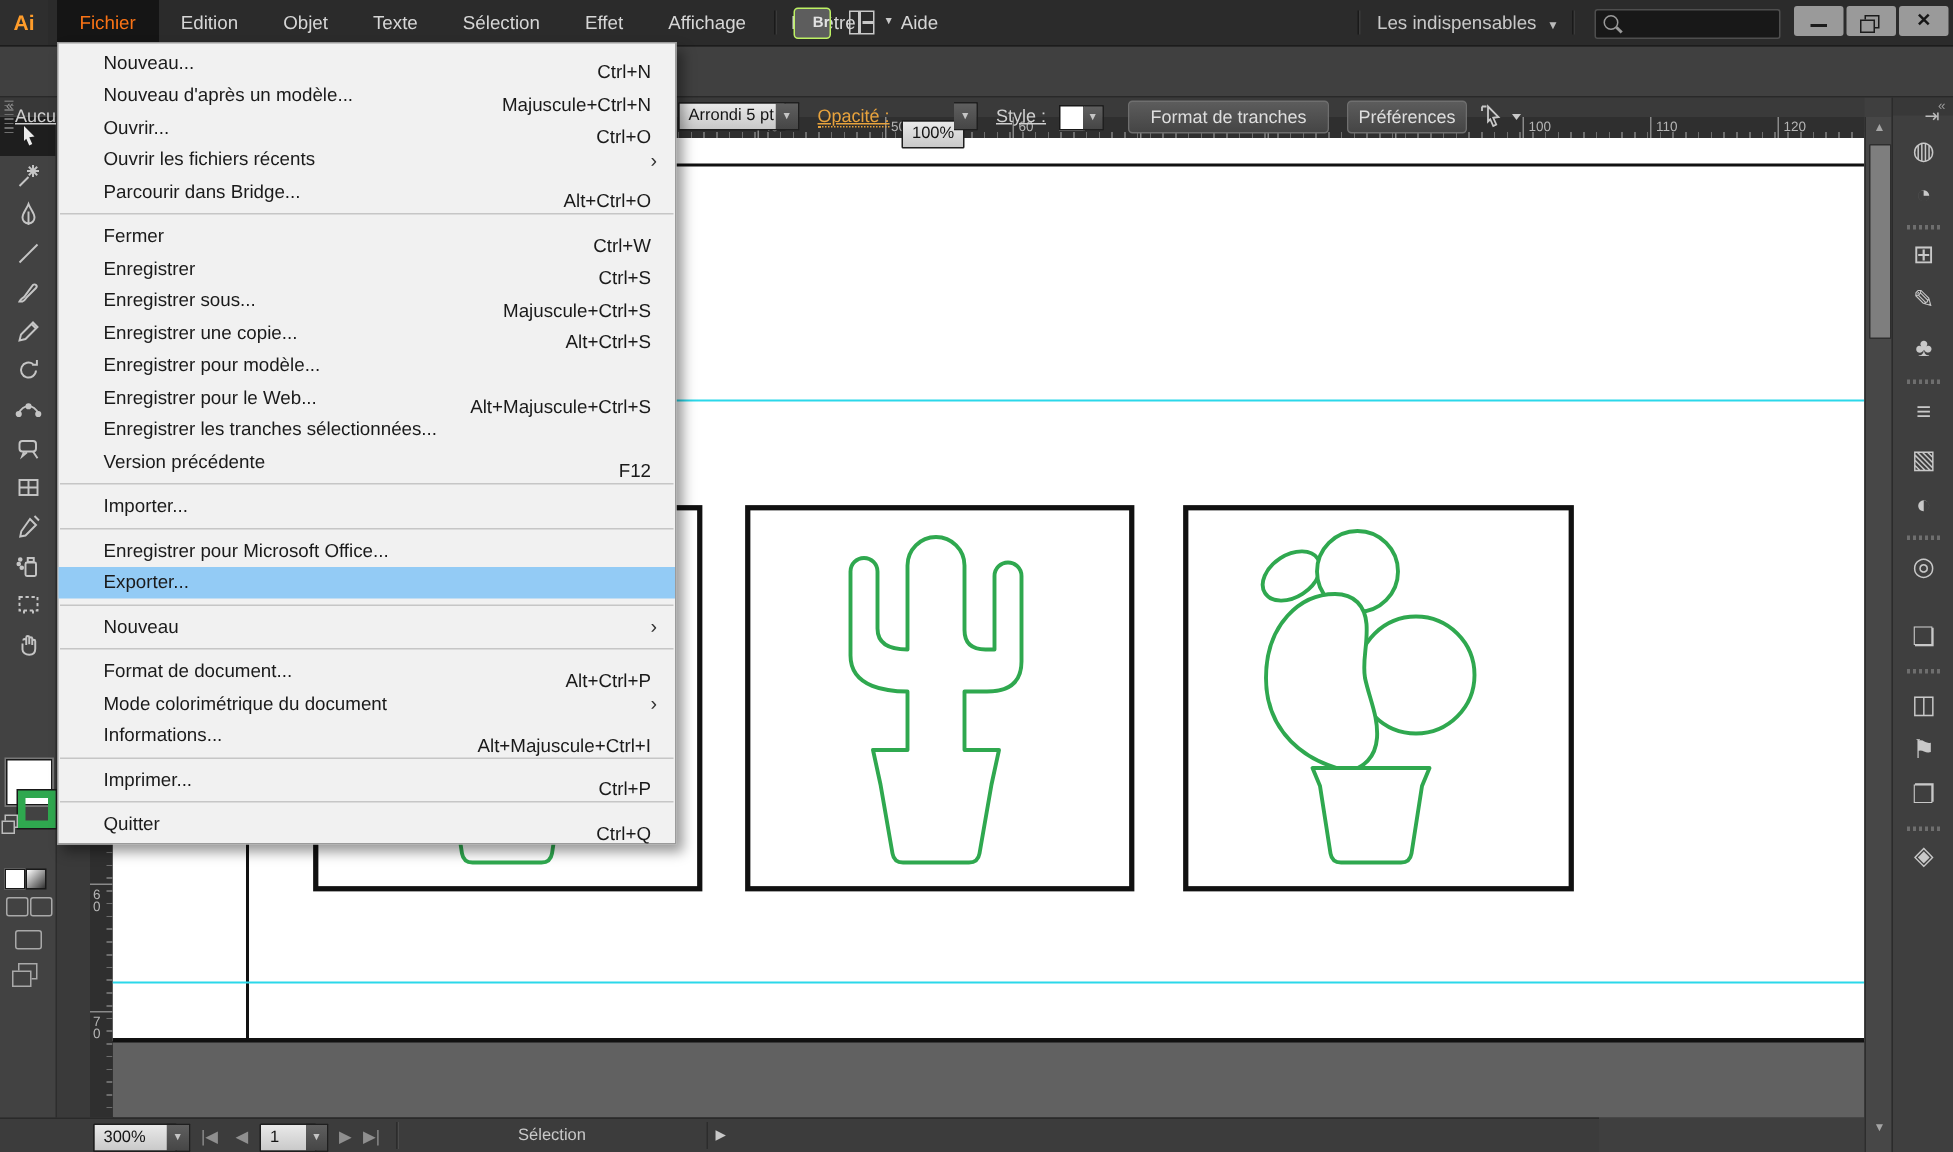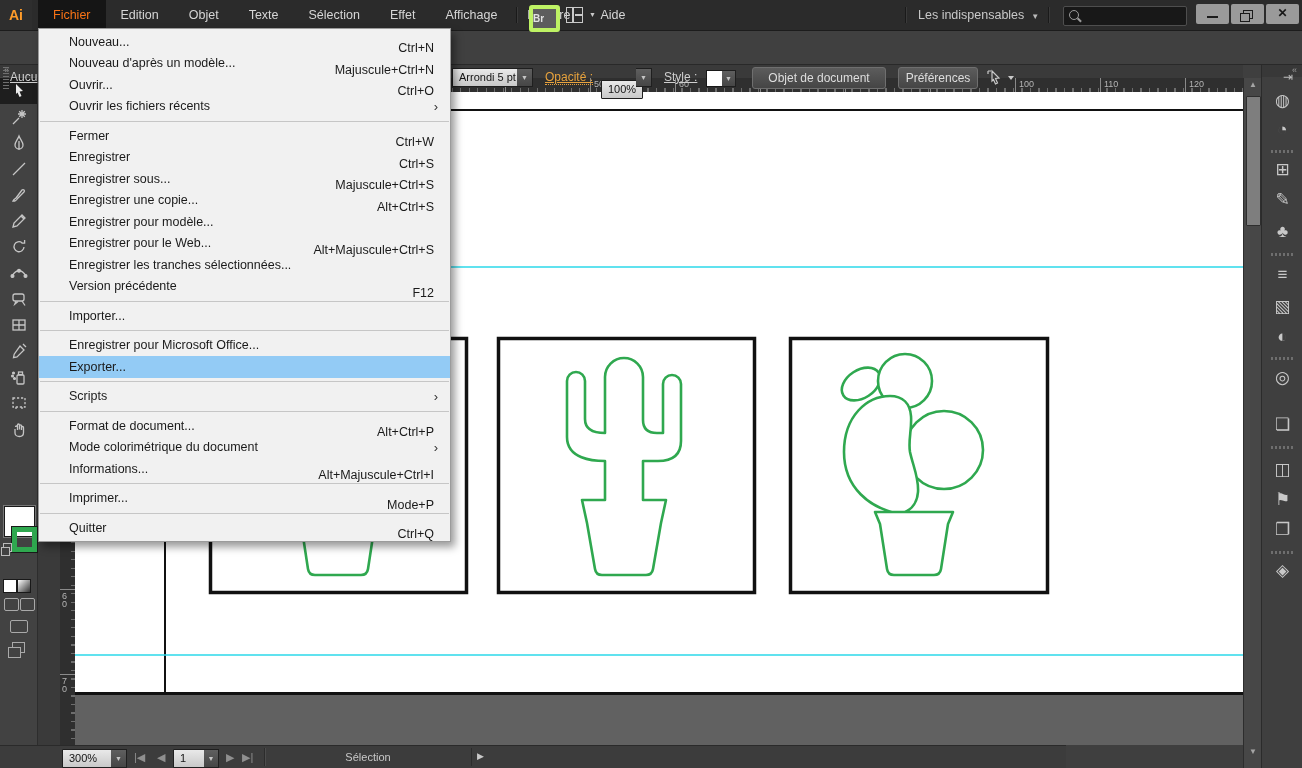--- a/index.html
+++ b/index.html
@@ -8,22 +8,22 @@
        -webkit-font-smoothing:antialiased;}
   .abs{position:absolute;}
   
   #menubar{left:0;top:0;width:1302px;height:30px;background:#2b2b2b;border-bottom:1px solid #1c1c1c;z-index:90;}
   #logo{left:0;top:0;width:32px;height:30px;background:#2e2e2e;color:#ff9c2a;font-weight:bold;
         font-size:14px;line-height:30px;text-align:center;}
   #menubar-items{left:38px;top:0;height:30px;display:flex;}
   .mb-item{height:30px;line-height:30px;padding:0 15px;color:#d6d6d6;font-size:12.5px;}
   .mb-item.active{background:#151515;color:#f97316;}
   .vsep{width:1px;background:#1a1a1a;box-shadow:1px 0 0 #3a3a3a;}
-  #br-btn{left:529px;top:5px;width:23px;height:19px;background:#5d5d5d;border:4px solid #bef264;
-          border-radius:3px;color:#e2e2e2;font-size:10px;font-weight:bold;text-align:left;line-height:19px;}
+  #br-btn{left:529px;top:5px;width:23px;height:19px;background:#5d5d5d;border:1px solid #bef264;
+          border-radius:3px;color:#e2e2e2;font-size:10px;font-weight:bold;text-align:right;line-height:19px;}
   #arrange-btn{left:566px;top:6px;width:30px;height:18px;color:#c9c9c9;}
   #arrange-btn .win{position:absolute;left:0;top:1px;width:15px;height:14px;border:1.5px solid #c9c9c9;}
   #arrange-btn .win i{position:absolute;left:5px;top:0;width:1.5px;height:100%;background:#c9c9c9;}
   #arrange-btn .win b{position:absolute;right:0;top:6px;width:7px;height:1.5px;background:#c9c9c9;}
   #arrange-btn .dd{position:absolute;right:0;top:5px;font-size:7px;}
   #workspace{left:918px;top:0;height:30px;line-height:30px;color:#c9c9c9;font-size:12.5px;}
   #workspace .dd{font-size:8px;margin-left:7px;color:#bbb;}
   #searchbox{left:1063px;top:6px;width:122px;height:18px;background:#181818;border:1px solid #4e4e4e;border-radius:2px;}
   #search-glyph{position:absolute;left:5px;top:3px;width:8px;height:8px;border:1.6px solid #9a9a9a;border-radius:50%;}
   #search-glyph::after{content:"";position:absolute;left:7px;top:8px;width:5px;height:1.6px;background:#9a9a9a;transform:rotate(45deg);}
@@ -324,21 +324,21 @@
     <div class="abs" id="cb-grip"></div>
     <div class="abs cb-label" style="left:10px;">Aucu</div>
     <div class="abs lightbox" style="left:452px;top:38px;width:64px;">Arrondi 5 pt</div>
     <div class="abs ddbtn" style="left:517px;top:38px;">▼</div>
     <div class="abs cb-label" id="opacity-label" style="left:545px;">Opacité :</div>
     <div class="abs lightbox" style="left:601px;top:38px;width:34px;margin-top:12px;">100%</div>
     <div class="abs ddbtn" style="left:636px;top:38px;">▼</div>
     <div class="abs cb-label" style="left:664px;">Style :</div>
     <div class="abs" id="style-swatch"></div>
     <div class="abs ddbtn" style="left:722px;top:40px;width:13px;height:15px;line-height:15px;">▼</div>
-    <div class="abs cb-button" style="left:752px;top:37px;width:132px;">Objet de document</div>
+    <div class="abs cb-button" style="left:752px;top:37px;width:132px;">Format de tranches</div>
     <div class="abs cb-button" style="left:898px;top:37px;width:78px;">Préférences</div>
     <div class="abs" id="cb-cursor-icon">
       <svg width="30" height="17" viewBox="0 0 30 17">
           <path d="M6,2 L13,9 L9.5,9.5 L11.5,14 L9.5,15 L7.5,10.5 L6,12 Z M2,2 h3 M2,2 v3" stroke="#c9c9c9" fill="none" stroke-width="1.2"></path>
           <path d="M22,7 l3,4 3,-4 Z" fill="#c9c9c9"></path>
         </svg>
     </div>
     <div class="abs" id="panel-toggle-icon">⇥</div>
   </div>
 
@@ -394,20 +394,24 @@
         <span class="sc">Majuscule+Ctrl+N</span>
       </div>
       <div class="mi">
         <span>Ouvrir...</span>
         <span class="sc">Ctrl+O</span>
       </div>
       <div class="mi">
         <span>Ouvrir les fichiers récents</span>
         <span class="ar">›</span>
       </div>
+      <div class="mi">
+        <span>Parcourir dans Bridge...</span>
+        <span class="sc">Alt+Ctrl+O</span>
+      </div>
       <div class="msep"></div>
       <div class="mi">
         <span>Fermer</span>
         <span class="sc">Ctrl+W</span>
       </div>
       <div class="mi">
         <span>Enregistrer</span>
         <span class="sc">Ctrl+S</span>
       </div>
       <div class="mi">
@@ -438,40 +442,40 @@
       </div>
       <div class="msep"></div>
       <div class="mi">
         <span>Enregistrer pour Microsoft Office...</span>
       </div>
       <div class="mi hl">
         <span>Exporter...</span>
       </div>
       <div class="msep"></div>
       <div class="mi">
-        <span>Scripts</span>
+        <span>Nouveau</span>
         <span class="ar">›</span>
       </div>
       <div class="msep"></div>
       <div class="mi">
         <span>Format de document...</span>
         <span class="sc">Alt+Ctrl+P</span>
       </div>
       <div class="mi">
         <span>Mode colorimétrique du document</span>
         <span class="ar">›</span>
       </div>
       <div class="mi">
         <span>Informations...</span>
         <span class="sc">Alt+Majuscule+Ctrl+I</span>
       </div>
       <div class="msep"></div>
       <div class="mi">
         <span>Imprimer...</span>
-        <span class="sc">Mode+P</span>
+        <span class="sc">Ctrl+P</span>
       </div>
       <div class="msep"></div>
       <div class="mi">
         <span>Quitter</span>
         <span class="sc">Ctrl+Q</span>
       </div>
     </div>
 
 </div>
 

